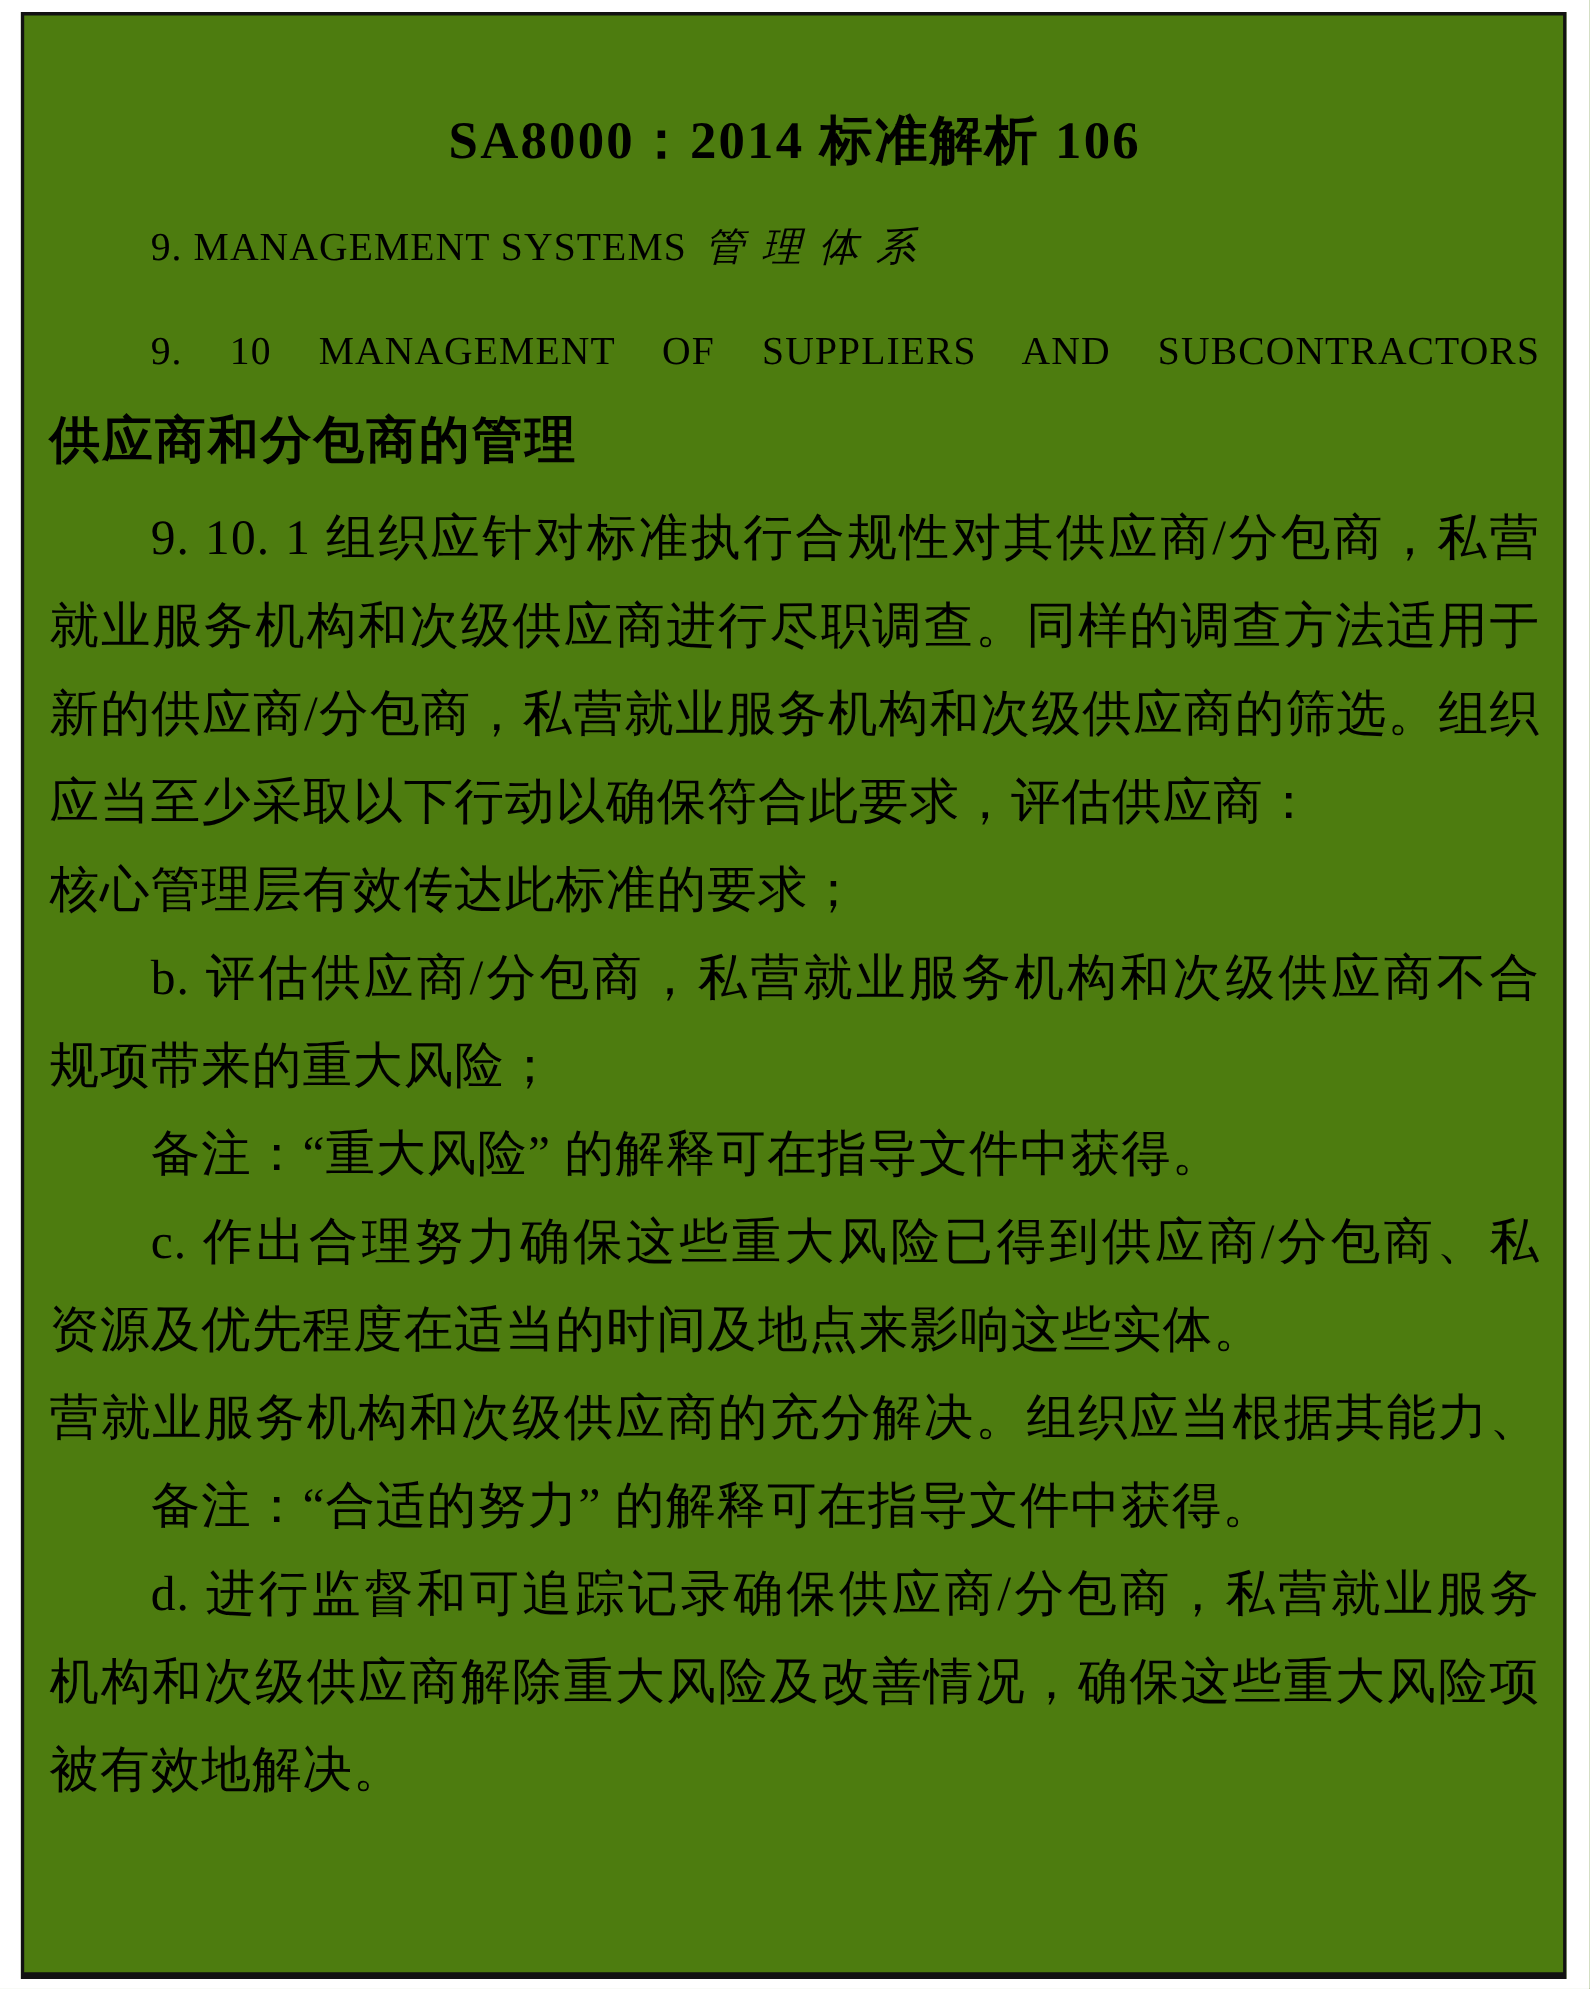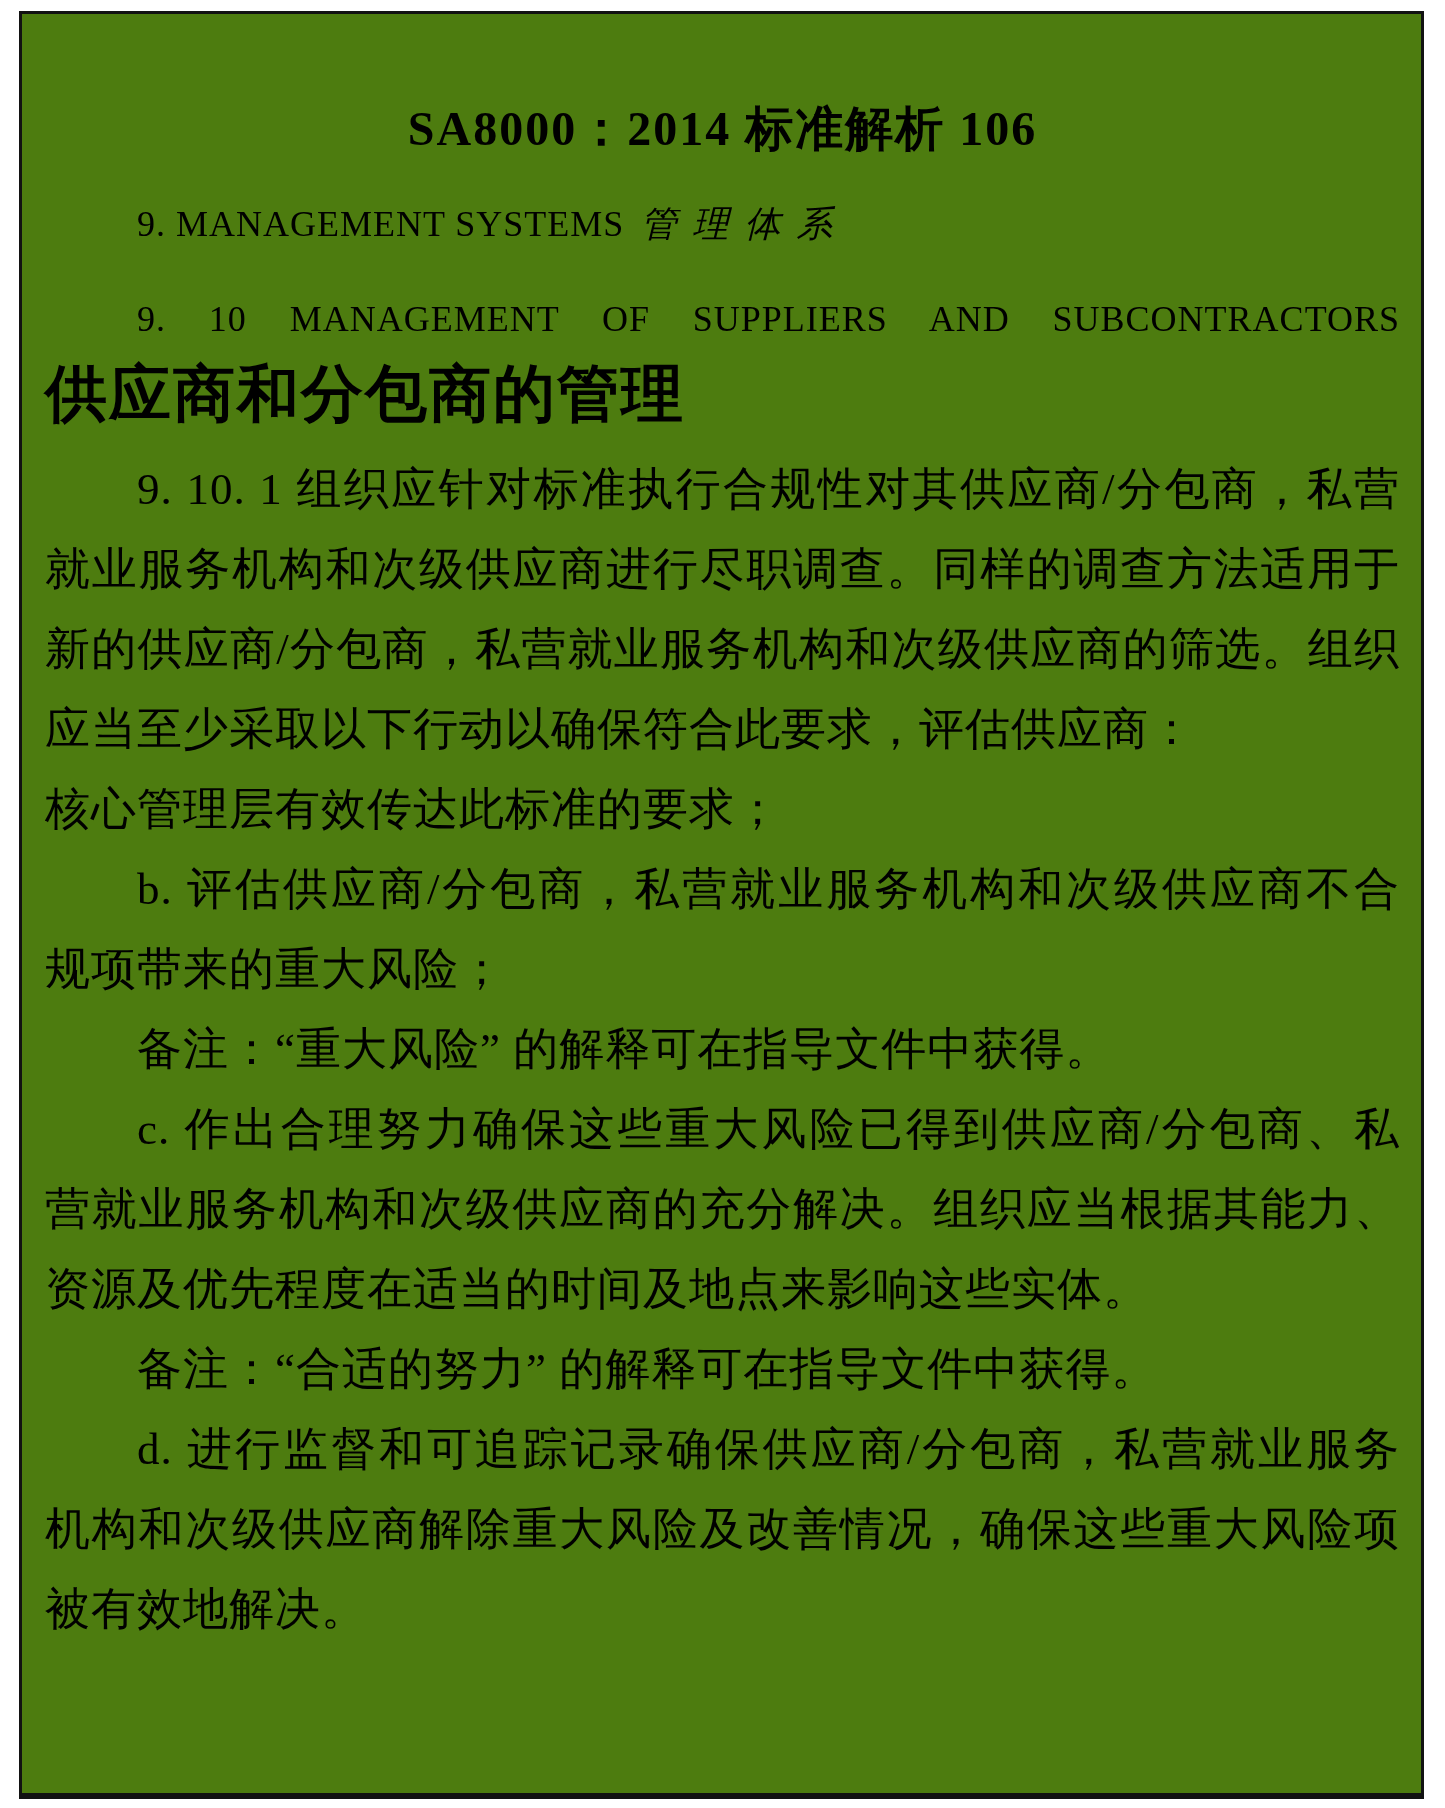--- a/index.html
+++ b/index.html
@@ -55,23 +55,23 @@
   .h2 {
     font-size: 36px;
     margin-top: 15px;
   }
   .kai {
     font-style: italic;
     letter-spacing: 16px;
     margin-left: 16px;
   }
   .zh-heading {
-    font-family: Liberation Mono, monospace;
+    font-family: Liberation Sans, sans-serif;
     font-weight: 700;
-    font-size: 62px;
+    font-size: 46px;
     letter-spacing: 2px;
   }
   .mt10 {
     margin-top: 10px;
   }
 </style>
 </head>
 <body>
 
 <div class="page-border">
@@ -87,21 +87,21 @@
 
     <div class="line indent justify mt10">9. 10. 1 组织应针对标准执行合规性对其供应商/分包商，私营</div>
     <div class="line justify">就业服务机构和次级供应商进行尽职调查。同样的调查方法适用于</div>
     <div class="line justify">新的供应商/分包商，私营就业服务机构和次级供应商的筛选。组织</div>
     <div class="line">应当至少采取以下行动以确保符合此要求，评估供应商：</div>
     <div class="line">核心管理层有效传达此标准的要求；</div>
     <div class="line indent justify">b. 评估供应商/分包商，私营就业服务机构和次级供应商不合</div>
     <div class="line">规项带来的重大风险；</div>
     <div class="line indent">备注：“重大风险” 的解释可在指导文件中获得。</div>
     <div class="line indent justify">c. 作出合理努力确保这些重大风险已得到供应商/分包商、私</div>
+    <div class="line">资源及优先程度在适当的时间及地点来影响这些实体。</div>
     <div class="line justify">营就业服务机构和次级供应商的充分解决。组织应当根据其能力、</div>
-    <div class="line">资源及优先程度在适当的时间及地点来影响这些实体。</div>
     <div class="line indent">备注：“合适的努力” 的解释可在指导文件中获得。</div>
     <div class="line indent justify">d. 进行监督和可追踪记录确保供应商/分包商，私营就业服务</div>
     <div class="line justify">机构和次级供应商解除重大风险及改善情况，确保这些重大风险项</div>
     <div class="line">被有效地解决。</div>
 
   </main>
 </div>
 
 </body></html>

